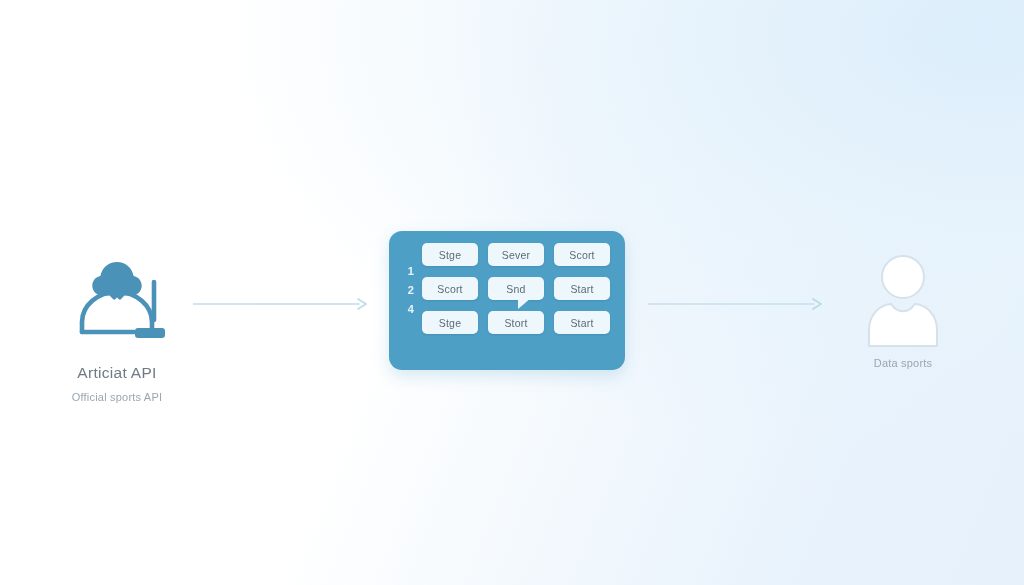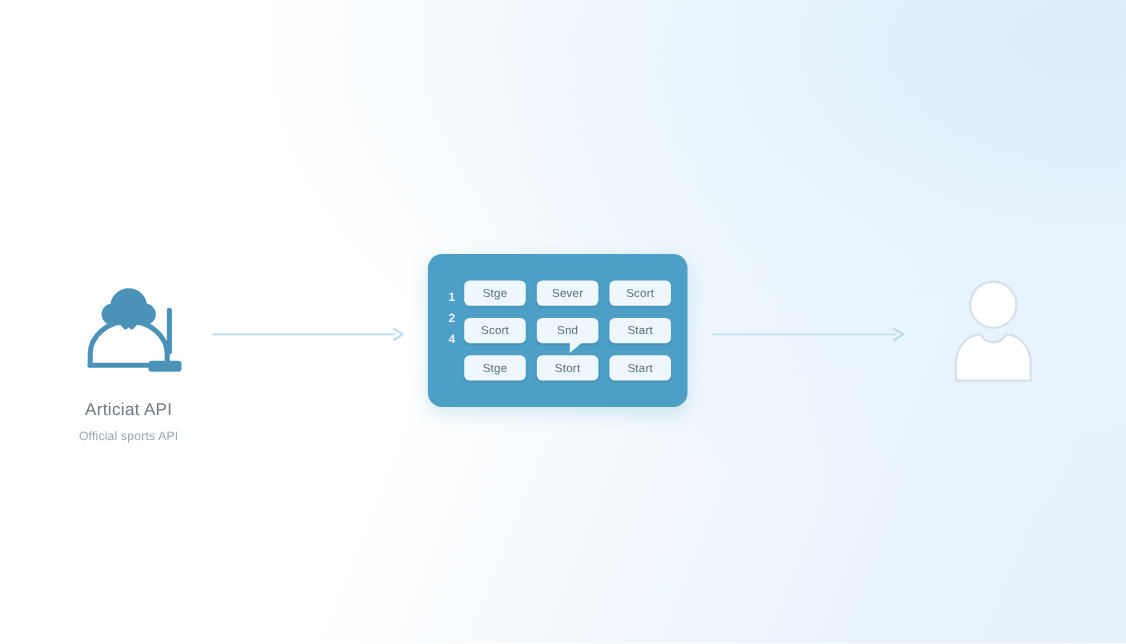--- a/index.html
+++ b/index.html
@@ -81,21 +81,21 @@
     color: #e9f4fa;
     font-size: 11px;
     font-weight: 700;
     line-height: 19px;
     letter-spacing: 0.5px;
   }
 
   #cell-grid {
     position: absolute;
     left: 33px;
-    top: 24px;
+    top: 12px;
     width: 188px;
     display: flex;
     flex-direction: column;
     gap: 11px;
   }
   .cell-row {
     display: flex;
     gap: 10px;
   }
   .cell {
@@ -196,15 +196,16 @@
     </svg>
   </div>
 
   <div id="node-user" class="node">
     <div class="node-icon">
       <svg width="76" height="94" viewBox="0 0 76 94" fill="none">
         <circle cx="38" cy="23" r="21" fill="#ffffff" stroke="#d5e2ea" stroke-width="2"></circle>
         <path d="M4 92V76c0-15.5 11.6-26 22.4-26 2.5 4.6 6.6 7.2 11.6 7.2S47.1 54.6 49.6 50C60.4 50 72 60.5 72 76v16z" fill="#ffffff" stroke="#d5e2ea" stroke-width="2" stroke-linejoin="round"></path>
       </svg>
     </div>
+    <div class="node-sub">Data sports</div>
   </div>
 
 </div>
 
 </body></html>

